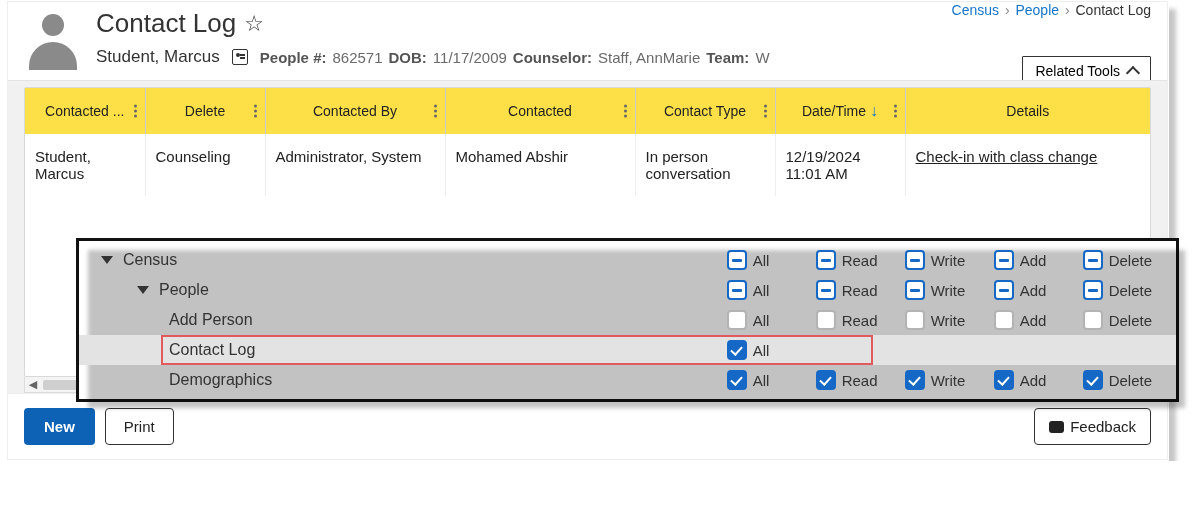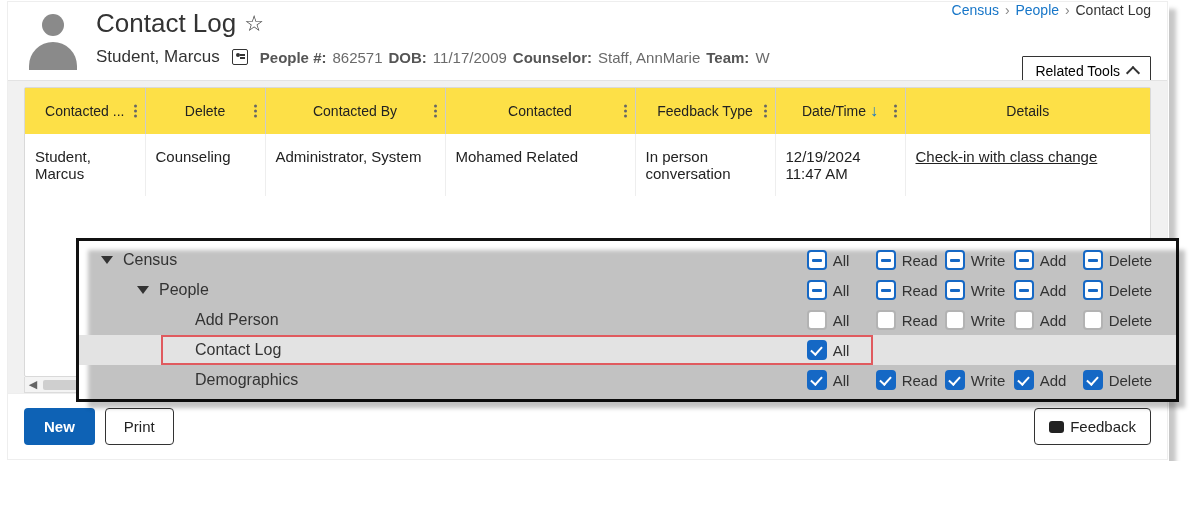--- a/index.html
+++ b/index.html
@@ -84,27 +84,27 @@
       position: absolute; top: 238px; left: 76px; width: 1103px; background: #fff;
       border: 3px solid #111; z-index: 5; padding: 4px 0;
     }
     .overlay-tree::after {
       content: ""; position: absolute; right: -9px; bottom: -9px; top: 9px; left: 9px;
       background: rgba(0,0,0,0.24); z-index: -1; filter: blur(2px);
     }
     .tree-row { display: flex; align-items: center; padding: 5px 18px; font-size: 16px; color: #333; position: relative; }
     .tree-row.level-0 { padding-left: 22px; }
     .tree-row.level-1 { padding-left: 58px; }
-    .tree-row.level-2 { padding-left: 94px; }
+    .tree-row.level-2 { padding-left: 68px; }
     .tree-row.shade { background: #e3e3e3; }
     .tri { width: 0; height: 0; border-left: 6px solid transparent; border-right: 6px solid transparent; border-top: 8px solid #333; margin-right: 10px; }
     .noicon { width: 22px; }
     .tree-label { flex: 0 0 auto; }
 
-    .perms { display: flex; gap: 4px; margin-left: auto; padding-right: 6px; }
+    .perms { display: flex; gap: 24px; margin-left: auto; padding-right: 6px; }
     .perm { display: flex; align-items: center; gap: 6px; width: 65px; font-size: 15px; color: #333; }
     .perm.wide { width: auto; min-width: 65px; }
     .cb {
       width: 20px; height: 20px; border: 2px solid #b3b3b3; border-radius: 4px; background: #fff; display: flex; align-items: center; justify-content: center;
     }
     .cb.checked { background: #1568c5; border-color: #1568c5; }
     .cb.checked::after { content: ""; width: 5px; height: 9px; border: solid #fff; border-width: 0 2.5px 2.5px 0; transform: rotate(42deg); margin-top: -2px; }
     .cb.indet { border-color: #1568c5; }
     .cb.indet::after { content: ""; width: 10px; height: 3px; background: #1568c5; border-radius: 1px; }
 
@@ -178,41 +178,41 @@
               <th><span>Contacted By</span><span class="col-menu">
                     <span></span>
                     <span></span>
                     <span></span>
                   </span></th>
               <th><span>Contacted</span><span class="col-menu">
                     <span></span>
                     <span></span>
                     <span></span>
                   </span></th>
-              <th><span>Feedback Type</span><span class="col-menu">
+              <th><span>Contact Type</span><span class="col-menu">
                     <span></span>
                     <span></span>
                     <span></span>
                   </span></th>
               <th><span>Date/Time</span><span class="sort-ind">↓</span><span class="col-menu">
                     <span></span>
                     <span></span>
                     <span></span>
                   </span></th>
               <th><span>Details</span></th>
             </tr>
           </thead>
           <tbody>
             <tr>
               <td>Student, Marcus</td>
               <td>Counseling</td>
               <td>Administrator, System</td>
-              <td>Mohamed Related</td>
+              <td>Mohamed Abshir</td>
               <td>In person conversation</td>
-              <td>12/19/2024 11:47 AM</td>
+              <td>12/19/2024 11:01 AM</td>
               <td>Check-in with class change</td>
             </tr>
           </tbody>
         </table>
         <div style="height:180px"></div>
       </div>
       <div class="scroll-track">
         <div class="scroll-arrow">◀</div>
         <div class="scroll-thumb"></div>
         <div class="scroll-spacer"></div>

